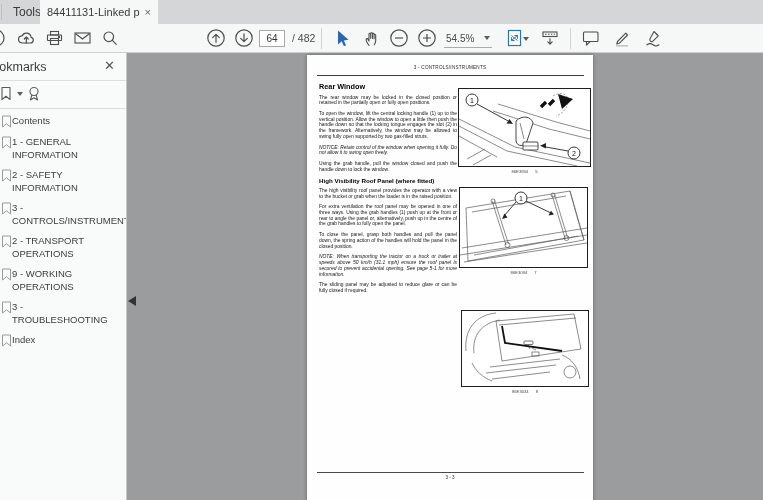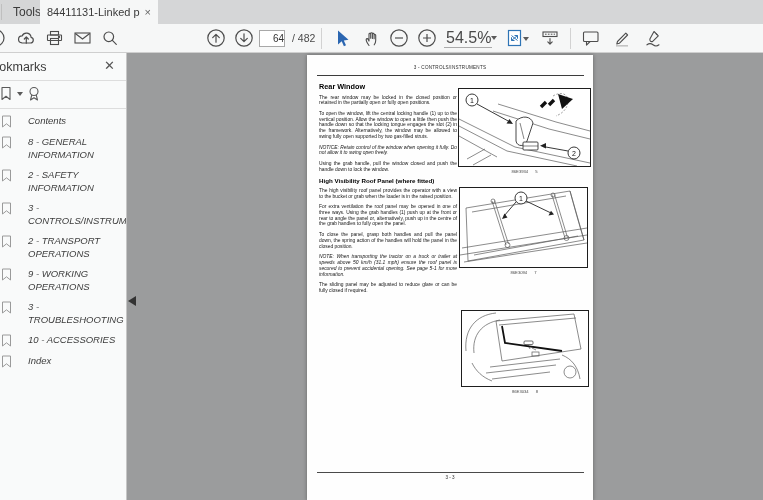--- a/index.html
+++ b/index.html
@@ -10,37 +10,37 @@
   .tab-sep { position:absolute; left:1px; top:4px; height:16px; width:1px; background:#bfbfbf; }
   .tools-tab { position:absolute; left:2px; top:0; height:24px; line-height:24px; padding:0 11px; font-size:12px; color:#3a3a3a; cursor:default; }
   .doc-tab { position:absolute; left:40px; top:0; width:118px; height:24px; background:#f6f7f7; display:flex; align-items:center; padding:0 7px; gap:5px; }
   .doc-tab .lbl { flex:1; font-size:11px; color:#3a3a3a; white-space:nowrap; overflow:hidden; }
   .doc-tab .x { font-size:11px; color:#666; line-height:1; }
 
   
   .toolbar { position:absolute; left:0; top:24px; width:763px; height:29px; background:#f6f7f7; border-bottom:1px solid #cfcfcf; }
   .tbtn { position:absolute; top:2px; width:24px; height:24px; display:flex; align-items:center; justify-content:center; }
   .tsep { position:absolute; top:4px; width:1px; height:21px; background:#d2d2d2; }
-  .pagebox { position:absolute; left:259px; top:6px; width:26px; height:17px; border:1px solid #a8a8a8; background:#fff; font-size:10px; text-align:right; color:#333; font-family:"Liberation Sans",sans-serif; }
+  .pagebox { position:absolute; left:259px; top:6px; width:26px; height:17px; border:1px solid #a8a8a8; background:#fff; font-size:10px; text-align:center; color:#333; font-family:"Liberation Sans",sans-serif; }
   .ptotal { position:absolute; left:292px; top:8px; font-size:10.5px; color:#4a4a4a; }
   .zoomctl { position:absolute; left:444px; top:5px; width:48px; height:19px; display:flex; align-items:center; justify-content:space-between; border-bottom:1px solid #ababab; padding:0 2px; }
-  .zoomctl .zv { font-size:16px; color:#4a4a4a; }
+  .zoomctl .zv { font-size:10px; color:#4a4a4a; }
   .caret { width:0; height:0; border-left:3.5px solid transparent; border-right:3.5px solid transparent; border-top:4px solid #5a5a5a; }
   .caret-abs { position:absolute; top:13px; }
 
   
   .sidebar { position:absolute; left:0; top:53px; width:127px; height:447px; background:#f9fafa; border-right:1px solid #c6c6c6; overflow:hidden; }
   .bm-title { position:absolute; left:-16px; top:7px; font-size:12.5px; color:#3d3d3d; white-space:nowrap; }
   .bm-close { position:absolute; left:104px; top:5px; font-size:13px; color:#555; }
   .bm-div1 { position:absolute; left:0; top:27px; width:127px; height:1px; background:#dddddd; }
   .bm-opt { position:absolute; left:-2px; top:32px; display:flex; align-items:center; gap:3px; }
   .bm-badge { position:absolute; left:26px; top:32px; }
   .bm-div2 { position:absolute; left:0; top:55px; width:127px; height:1px; background:#dddddd; }
   .bm-list { position:absolute; left:1px; top:61px; width:126px; }
-  .bm-item { display:flex; align-items:flex-start; gap:16px; margin-bottom:7px;font-style:italic; }
+  .bm-item { display:flex; align-items:flex-start; gap:0; margin-bottom:7px; }
   .bm-item svg { flex:0 0 auto; margin-top:1px; }
   .bm-item .t { font-size:9.5px; line-height:13px; color:#3c3c3c; white-space:pre-line; width:108px; }
   .collapse { position:absolute; left:128px; top:296px; width:0; height:0; border-top:5px solid transparent; border-bottom:5px solid transparent; border-right:8px solid #333; }
 
   .canvas { position:absolute; left:127px; top:53px; width:636px; height:447px; background:#9b9c9d; }
 
   
   .page { position:absolute; left:180px; top:2px; width:286px; height:446px; background:#fefefe; box-shadow:0 0 4px rgba(0,0,0,.35); }
   .pg-header { position:absolute; left:0; top:10px; width:100%; text-align:center; font-size:4.6px; letter-spacing:.25px; color:#2c2c2c; }
   .pg-rule { position:absolute; left:10px; right:9px; top:20px; border-top:1px solid #3c3c3c; }
@@ -208,21 +208,21 @@
     <div class="bm-item">
       <svg width="11" height="13" fill="none" stroke="#9a9a9a" stroke-width="1">
           <path d="M1.5,1 h8 v11 l-4,-3.2 -4,3.2 z" stroke-linejoin="round"></path>
         </svg>
       <span class="t">Contents</span>
     </div>
     <div class="bm-item">
       <svg width="11" height="13" fill="none" stroke="#9a9a9a" stroke-width="1">
           <path d="M1.5,1 h8 v11 l-4,-3.2 -4,3.2 z" stroke-linejoin="round"></path>
         </svg>
-      <span class="t">8 - GENERAL
+      <span class="t">1 - GENERAL
 INFORMATION</span>
     </div>
     <div class="bm-item">
       <svg width="11" height="13" fill="none" stroke="#9a9a9a" stroke-width="1">
           <path d="M1.5,1 h8 v11 l-4,-3.2 -4,3.2 z" stroke-linejoin="round"></path>
         </svg>
       <span class="t">2 - SAFETY INFORMATION</span>
     </div>
     <div class="bm-item">
       <svg width="11" height="13" fill="none" stroke="#9a9a9a" stroke-width="1">
@@ -242,26 +242,20 @@
       <svg width="11" height="13" fill="none" stroke="#9a9a9a" stroke-width="1">
           <path d="M1.5,1 h8 v11 l-4,-3.2 -4,3.2 z" stroke-linejoin="round"></path>
         </svg>
       <span class="t">9 - WORKING OPERATIONS</span>
     </div>
     <div class="bm-item">
       <svg width="11" height="13" fill="none" stroke="#9a9a9a" stroke-width="1">
           <path d="M1.5,1 h8 v11 l-4,-3.2 -4,3.2 z" stroke-linejoin="round"></path>
         </svg>
       <span class="t">3 - TROUBLESHOOTING</span>
-    </div>
-    <div class="bm-item">
-      <svg width="11" height="13" fill="none" stroke="#9a9a9a" stroke-width="1">
-          <path d="M1.5,1 h8 v11 l-4,-3.2 -4,3.2 z" stroke-linejoin="round"></path>
-        </svg>
-      <span class="t">10 - ACCESSORIES</span>
     </div>
     <div class="bm-item">
       <svg width="11" height="13" fill="none" stroke="#9a9a9a" stroke-width="1">
           <path d="M1.5,1 h8 v11 l-4,-3.2 -4,3.2 z" stroke-linejoin="round"></path>
         </svg>
       <span class="t">Index</span>
     </div>
   </div>
 </div>
 

